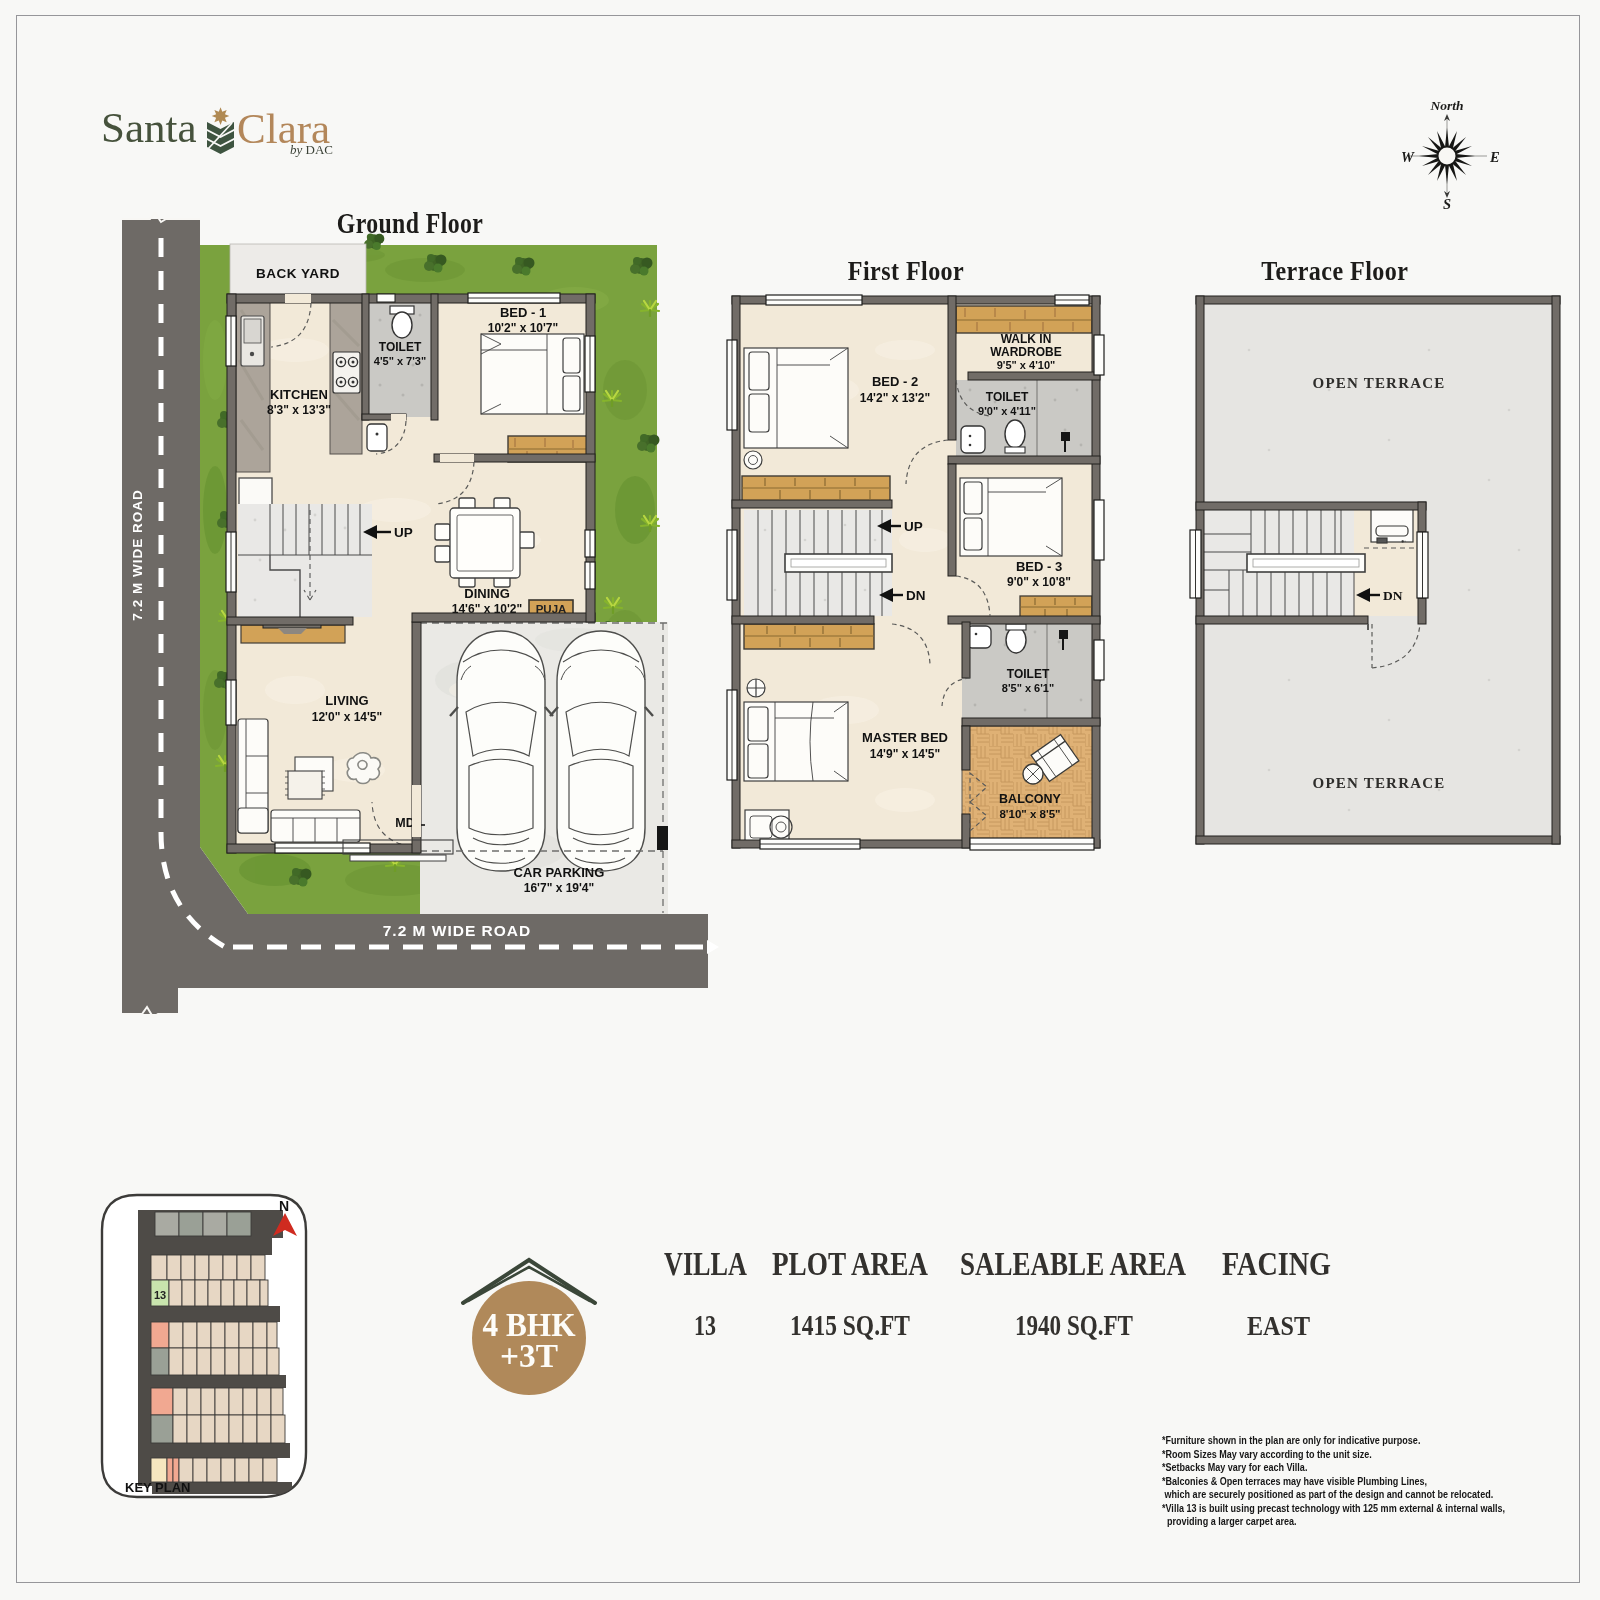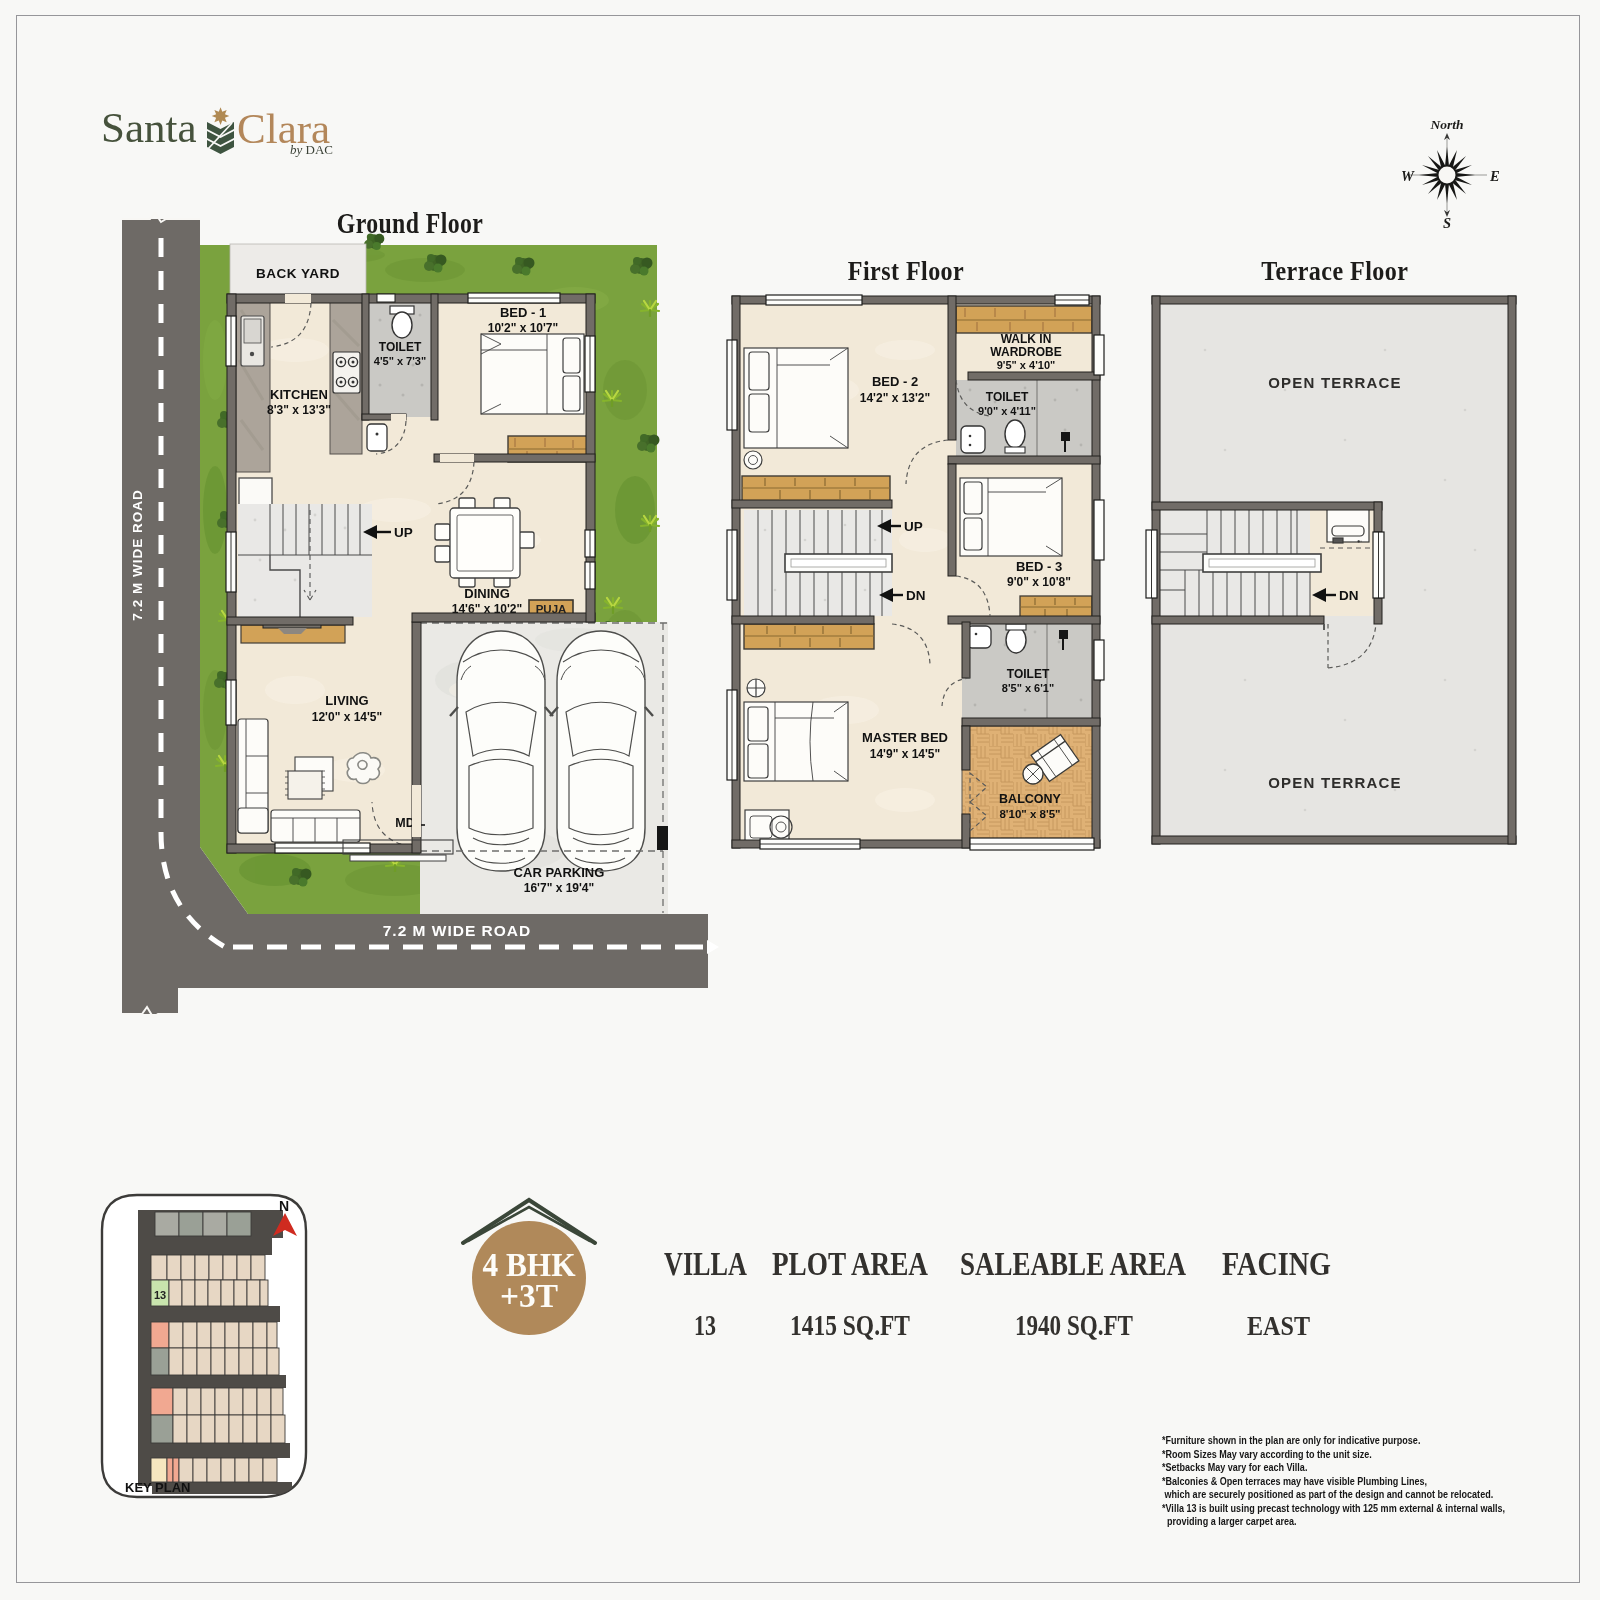--- a/index.html
+++ b/index.html
@@ -24,21 +24,21 @@
 <path d="M112,40 L125.5,47 L139,40 L139,47 L125.5,54 L112,47 Z" fill="#3e5440"></path>
 <path d="M137,23 L113,49" stroke="#f8f8f6" stroke-width="1.8"></path>
 </g>
 
 <text x="142" y="43" font-size="43" fill="#b3875a" style="font-family:'Liberation Serif',serif;">Clara</text>
 
 <text x="238" y="54" font-size="13" fill="#3a4136" text-anchor="end" style="font-family:'Liberation Serif',serif;"><tspan font-style="italic">by</tspan> DAC</text>
 </svg>
 </div>
 
-<div class="abs" id="compass" style="left:1393px;top:109px;width:112px;height:122px;">
+<div class="abs" id="compass" style="left:1393px;top:90px;width:112px;height:122px;">
 <svg width="112" height="122" viewBox="0 0 112 122">
 
 <text x="54" y="20" font-size="13.5" font-weight="bold" font-style="italic" fill="#1d1d1b" text-anchor="middle" style="font-family:'Liberation Serif',serif;">North</text>
 
 <g stroke="#9a9a97" stroke-width="1">
 <line x1="54" y1="30" x2="54" y2="102"></line>
 <line x1="14" y1="66" x2="94" y2="66"></line>
 </g>
 <polygon points="54,24 57,31 54,29 51,31" fill="#3a3a38"></polygon>
 <polygon points="54,108 57,101 54,103 51,101" fill="#3a3a38"></polygon>
@@ -693,21 +693,21 @@
 </g>
 
 <rect x="245" y="548" width="124" height="12" fill="#fdfdfb" stroke="#1d1d1b" stroke-width="1.2"></rect>
 <line x1="245" y1="554" x2="369" y2="554" stroke="#1d1d1b" stroke-width="0.9"></line>
 </g>
 </svg>
 </div>
 
 <div class="abs title" style="left:1250px;top:255px;width:160px;text-align:center;font-size:28px;transform:scaleX(0.86);transform-origin:center top;">Terrace Floor</div>
 
-<div class="abs" id="terrace" style="left:1145px;top:290px;width:380px;height:560px;">
+<div class="abs" id="terrace" style="left:1189px;top:290px;width:380px;height:560px;font-family:Liberation Serif, serif;">
 <svg width="380" height="560" viewBox="0 0 380 560" style="position:absolute;left:0;top:0;">
 
 <rect x="7" y="6" width="364" height="548" fill="#e6e5e2"></rect>
 <g fill="#d4d3d0">
         <circle cx="60" cy="60" r="1.3"></circle>
         <circle cx="140" cy="100" r="1.3"></circle>
         <circle cx="240" cy="60" r="1.3"></circle>
         <circle cx="320" cy="120" r="1.3"></circle>
         <circle cx="80" cy="160" r="1.3"></circle>
         <circle cx="200" cy="150" r="1.3"></circle>
@@ -901,21 +901,21 @@
 </g>
 </g>
 
 <text x="30" y="302" font-size="13" font-weight="bold" fill="#111">KEY PLAN</text>
 
 <text x="184" y="21" font-size="14" font-weight="bold" fill="#111">N</text>
 <polygon points="190,23 202,46 190,40 178,46" fill="#cf2b20"></polygon>
 </svg>
 </div>
 
-<div class="abs" id="badge" style="left:452px;top:1188px;width:156px;height:156px;">
+<div class="abs" id="badge" style="left:452px;top:1248px;width:156px;height:156px;">
 <svg width="156" height="156" viewBox="0 0 156 156">
 
 <path d="M11,55 L77,12 L143,55" fill="none" stroke="#3b4739" stroke-width="4" stroke-linecap="round"></path>
 <path d="M16,53 L77,19 L138,53" fill="none" stroke="#3b4739" stroke-width="2.6" stroke-linecap="round"></path>
 
 <circle cx="77" cy="90" r="57" fill="#b0895a"></circle>
 <text x="77" y="88" font-size="33" font-weight="bold" fill="#fdfcf8" text-anchor="middle" style="font-family:'Liberation Serif',serif;" textLength="93" lengthAdjust="spacingAndGlyphs">4 BHK</text>
 <text x="77" y="119" font-size="33" font-weight="bold" fill="#fdfcf8" text-anchor="middle" style="font-family:'Liberation Serif',serif;" textLength="58" lengthAdjust="spacingAndGlyphs">+3T</text>
 </svg>
 </div>

